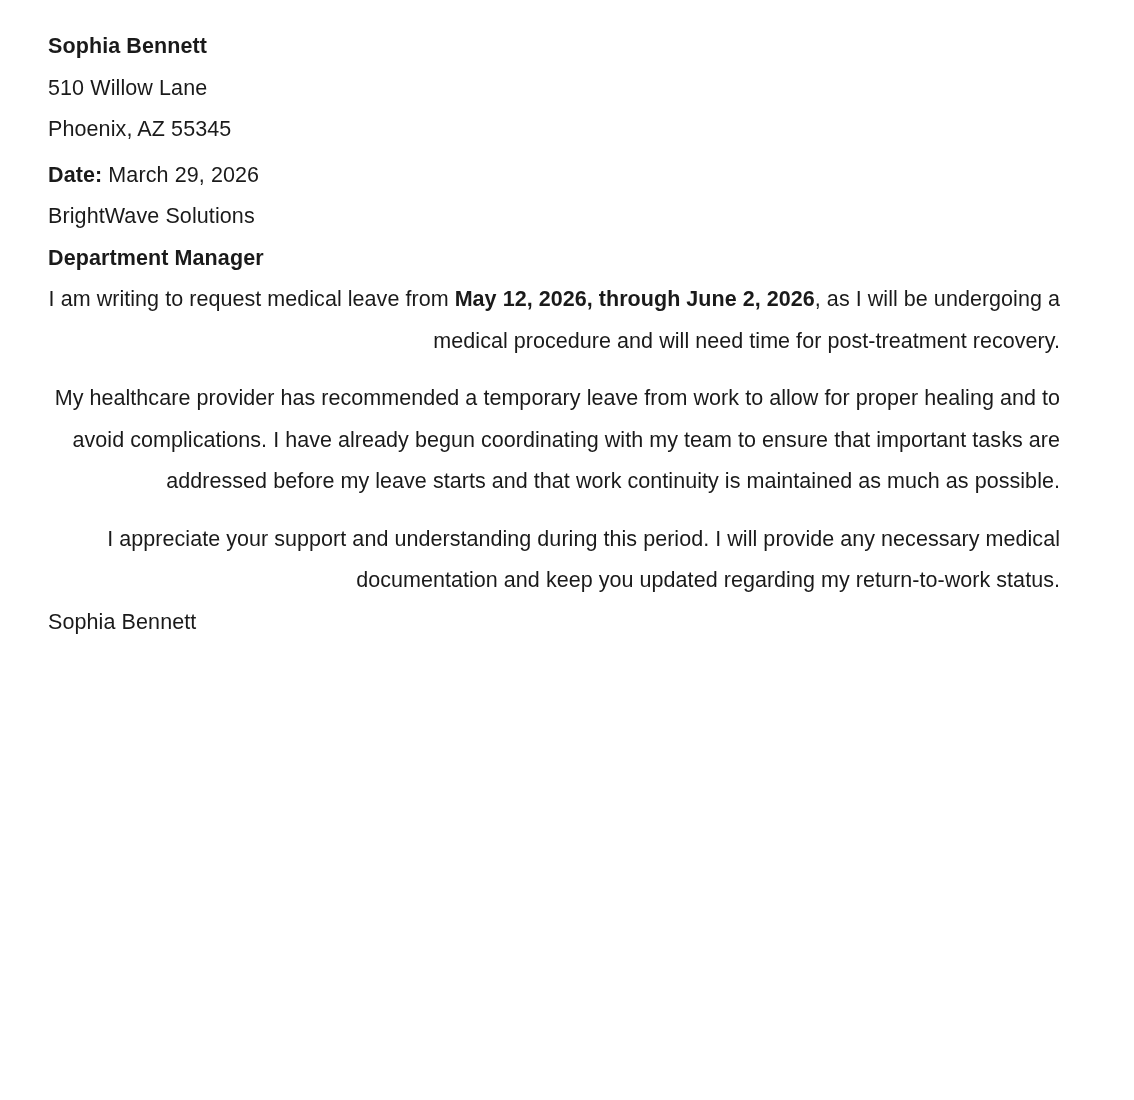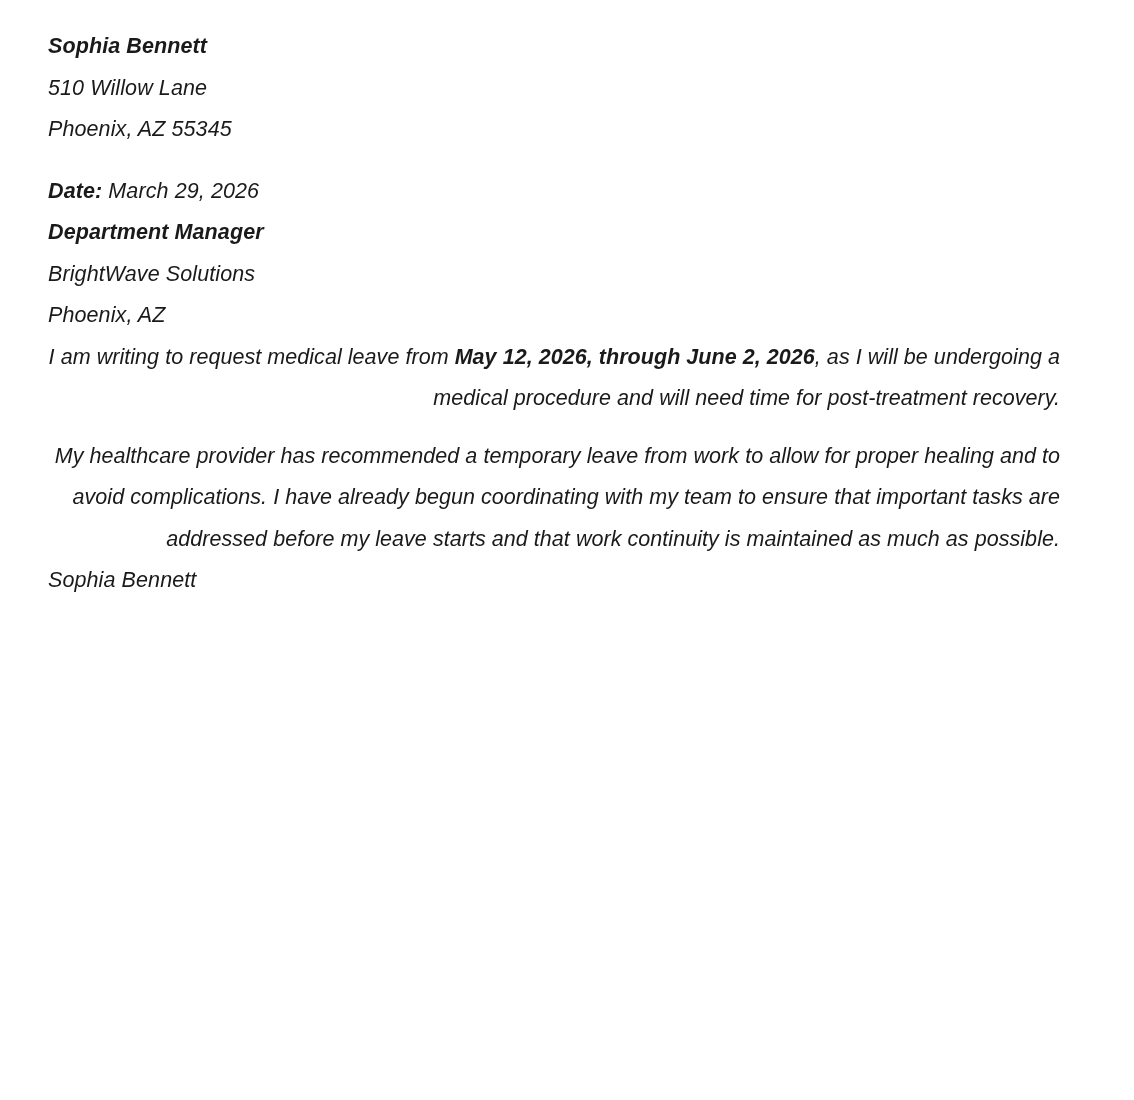--- a/index.html
+++ b/index.html
@@ -20,21 +20,20 @@
   .page {
     box-sizing: border-box;
     width: 1134px;
     min-height: 1100px;
     background: #ffffff;
     padding: 26px 74px 20px 48px;
   }
 
   .doc {
     width: 1012px;
-    font-style: italic;
   }
 
   
   .block {
     margin: 0;
     font-size: 21.5px;
     line-height: 41.5px;
     letter-spacing: 0.1px;
     color: #1a1a1a;
   }
@@ -47,21 +46,21 @@
     letter-spacing: 0.1px;
     white-space: nowrap;
   }
 
   .bold {
     font-weight: bold;
   }
 
   
   .gap-block {
-    margin-top: 20px;
+    margin-top: 4px;
   }
 
   .para {
     margin: 0;
     font-size: 21.5px;
     line-height: 41.5px;
     letter-spacing: 0.05px;
     text-align: right;
   }
 
@@ -83,30 +82,30 @@
 
     <div class="sender-block">
       <p class="line bold">Sophia Bennett</p>
       <p class="line">510 Willow Lane</p>
       <p class="line">Phoenix, AZ 55345</p>
     </div>
 
     <p class="block gap-block"><span class="bold">Date:</span> <span>March 29, 2026</span></p>
 
     <div class="recipient-block gap-block">
+      <p class="line">BrightWave Solutions</p>
       <p class="line bold">Department Manager</p>
-      <p class="line">BrightWave Solutions</p>
-      <p class="line">Phoenix, AZ</p>
     </div>
 
 
 
     <p class="para gap-block"><span>I am writing to request medical leave from </span><span class="bold">May 12, 2026, through June 2, 2026</span><span>, as I will be undergoing a medical procedure and will need time for post-treatment recovery.</span></p>
 
     <p class="para">My healthcare provider has recommended a temporary leave from work to allow for proper healing and to avoid complications. I have already begun coordinating with my team to ensure that important tasks are addressed before my leave starts and that work continuity is maintained as much as possible.</p>
 
+    <p class="para">I appreciate your support and understanding during this period. I will provide any necessary medical documentation and keep you updated regarding my return-to-work status.</p>
 
     <div class="closing-block gap-block">
       <p class="line">Sophia Bennett</p>
     </div>
 
   </div>
 </div>
 
 </body></html>

